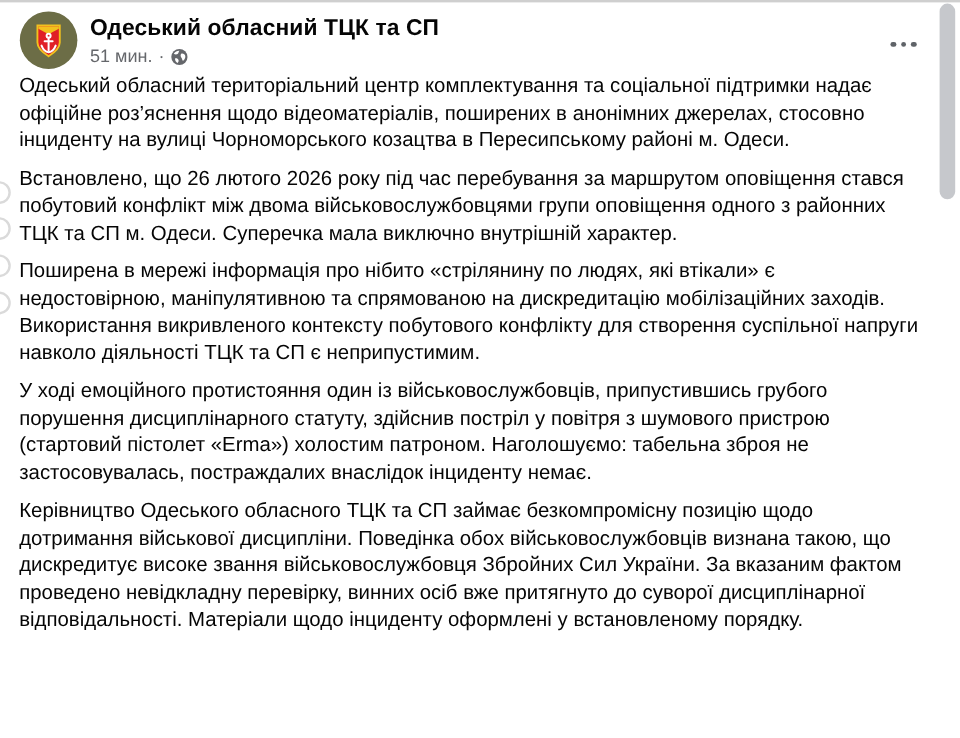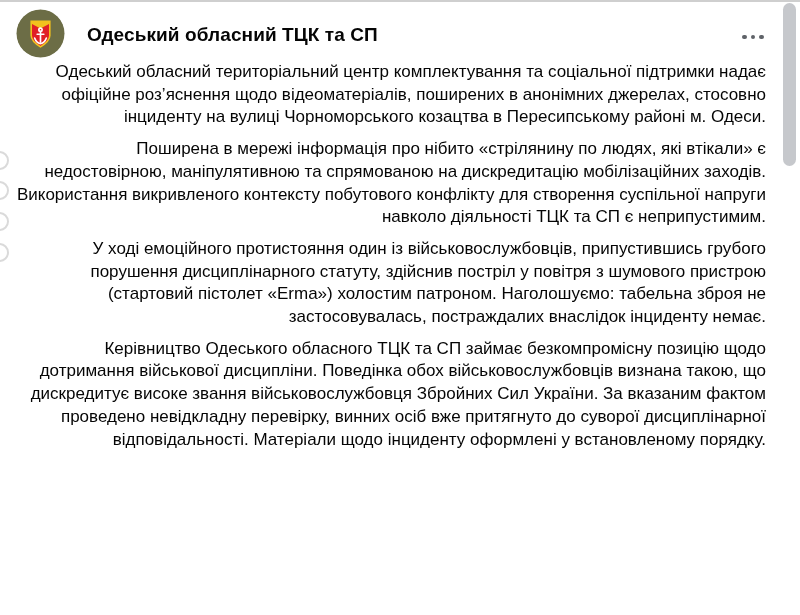--- a/index.html
+++ b/index.html
@@ -18,22 +18,21 @@
     position: absolute;
     top: 0; left: 0;
     width: 100%; height: 2px;
     background: #cfcfcf;
   }
   
   .post-header {
     position: absolute;
     top: 9px; left: 16px; right: 40px;
     display: flex;
-    align-items: center;
-    gap: 12px;
+    align-items: flex-start;
   }
   .avatar {
     width: 49px; height: 49px;
     border-radius: 50%;
     flex: 0 0 auto;
     cursor: pointer;
   }
   .header-texts {
     margin-left: 10px;
     padding-top: 3px;
@@ -81,21 +80,20 @@
   .post-body {
     position: absolute;
     top: 61px; left: 16px;
     width: 750px;
     color: #050505;
     font-size: 17px;
     line-height: 22.7px;
   }
   .post-body p {
     margin: 0 0 9px 0;
-    text-align: right;
   }
   
   .scrollbar-track {
     position: absolute;
     top: 0; right: 0;
     width: 20px; height: 615px;
   }
   .scrollbar-thumb {
     position: absolute;
     top: 3px; left: 3px;
@@ -128,31 +126,42 @@
       <path d="M16.3 13.3 H33.7 L33.7 15.2 L25 20 L16.3 15.2 Z" fill="#f2c11e"></path>
       <g stroke="#ffffff" stroke-width="1.7" fill="none" stroke-linecap="round">
         <circle cx="25" cy="21.2" r="1.7"></circle>
         <path d="M25 23 V33.8"></path>
         <path d="M21.6 25.8 H28.4"></path>
         <path d="M19 29.6 C20.4 33.4 22.3 34.8 25 35.3 C27.7 34.8 29.6 33.4 31 29.6"></path>
       </g>
     </svg>
     <div class="header-texts">
       <span class="author-name">Одеський обласний ТЦК та СП</span>
+      <span class="meta-row">
+        <span>51 мин.</span>
+        <span class="meta-sep">·</span>
+        <svg class="globe-icon" viewBox="0 0 16 16">
+          <circle cx="8" cy="8" r="7.2" fill="#65676b"></circle>
+          <path d="M3 5.2 C4.2 3.4 6 2.4 8 2.5 C7 3.6 7.6 4.6 6.4 5.4 C5.4 6.1 4 5.9 3 5.2 Z" fill="#ffffff"></path>
+          <path d="M9.6 5.2 C10.8 4.6 12.6 5.4 13.2 6.8 C13.6 8.4 12.6 10.4 11.2 11.4 C10.2 10.6 10.6 9.4 9.8 8.6 C9 7.8 8.8 6.2 9.6 5.2 Z" fill="#ffffff"></path>
+          <path d="M4.2 9.2 C5.4 8.8 6.8 9.4 7.2 10.6 C7.6 11.6 7 12.8 6.2 13.4 C4.8 12.6 3.8 10.8 4.2 9.2 Z" fill="#ffffff"></path>
+        </svg>
+      </span>
     </div>
   </div>
 
   <div class="more-btn">
     <span class="dot"></span>
     <span class="dot"></span>
     <span class="dot"></span>
   </div>
 
   <div class="post-body">
     <p>Одеський обласний територіальний центр комплектування та соціальної підтримки надає офіційне роз’яснення щодо відеоматеріалів, поширених в анонімних джерелах, стосовно інциденту на вулиці Чорноморського козацтва в Пересипському районі м. Одеси.</p>
+    <p>Встановлено, що 26 лютого 2026 року під час перебування за маршрутом оповіщення стався побутовий конфлікт між двома військовослужбовцями групи оповіщення одного з районних ТЦК та СП м. Одеси. Суперечка мала виключно внутрішній характер.</p>
     <p>Поширена в мережі інформація про нібито «стрілянину по людях, які втікали» є недостовірною, маніпулятивною та спрямованою на дискредитацію мобілізаційних заходів. Використання викривленого контексту побутового конфлікту для створення суспільної напруги навколо діяльності ТЦК та СП є неприпустимим.</p>
     <p>У ході емоційного протистояння один із військовослужбовців, припустившись грубого порушення дисциплінарного статуту, здійснив постріл у повітря з шумового пристрою (стартовий пістолет «Erma») холостим патроном. Наголошуємо: табельна зброя не застосовувалась, постраждалих внаслідок інциденту немає.</p>
     <p>Керівництво Одеського обласного ТЦК та СП займає безкомпромісну позицію щодо дотримання військової дисципліни. Поведінка обох військовослужбовців визнана такою, що дискредитує високе звання військовослужбовця Збройних Сил України. За вказаним фактом проведено невідкладну перевірку, винних осіб вже притягнуто до суворої дисциплінарної відповідальності. Матеріали щодо інциденту оформлені у встановленому порядку.</p>
   </div>
 
   <div class="edge-artifact" style="top:151px"></div>
   <div class="edge-artifact" style="top:181px"></div>
   <div class="edge-artifact" style="top:212px"></div>
   <div class="edge-artifact" style="top:243px"></div>
 

